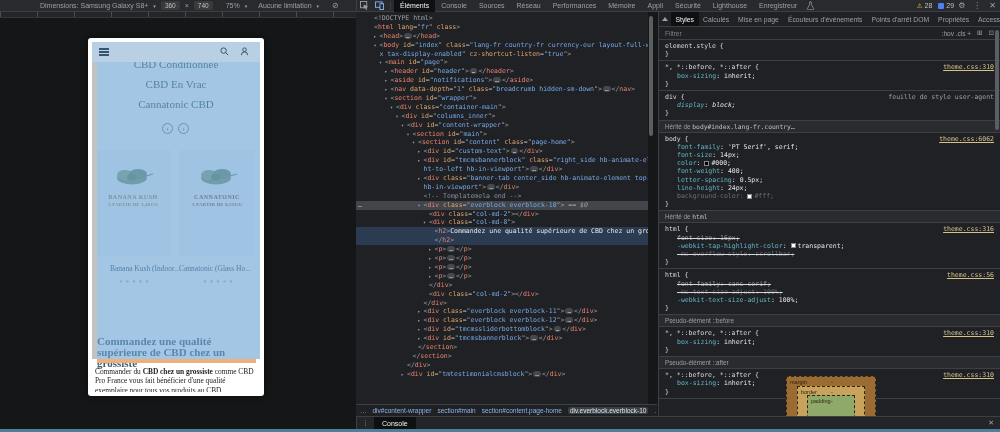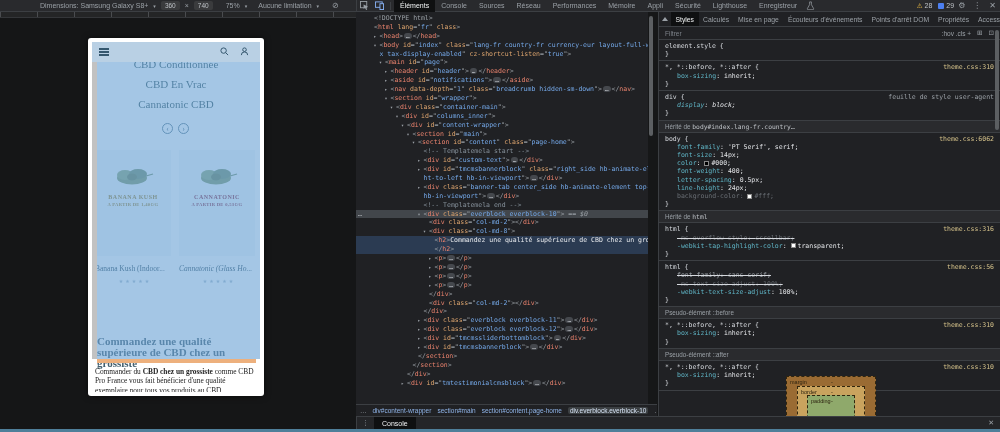--- a/index.html
+++ b/index.html
@@ -93,21 +93,21 @@
              border-bottom:4px solid #9aa0a6; margin:0 3px; flex:0 0 auto; }
   .filterrow { height:13px; border-bottom:1px solid #3c3f43; display:flex; align-items:center;
                font-size:6.5px; color:#7d838a; padding:0 6px; gap:6px; }
   .filterrow .ftog { color:#9aa0a6; }
   .s-sec { border-bottom:1px solid #3c3f43; padding:2px 6px 2px 6px;
            font:6.5px "DejaVu Sans Mono", monospace; line-height:8.2px; color:#d5d8dd; }
   .s-head { background:#2a2b2e; border-bottom:1px solid #3c3f43; padding:2px 6px;
             font-size:6.3px; font-family:"Liberation Sans", sans-serif; color:#9aa0a6; line-height:7px; }
   .s-head .mono { font-family:"DejaVu Sans Mono", monospace; color:#bdc1c6; }
   .ruleline { display:flex; }
-  .lnk { margin-left:auto; color:#d6c38b; }
+  .lnk { margin-left:auto; color:#d6c38b; text-decoration:underline; }
   .ua-note { margin-left:auto; color:#9aa0a6; }
   .propline { padding-left:12px; }
   .pn { color:#5fb4c5; } .pv { color:#e3e5e8; }
   .italic .pn, .italic .pv { font-style:italic; }
   .strike { text-decoration:line-through; }
   .strike .pn, .strike .pv { color:#9aa0a6; }
   .dim .pn, .dim .pv { color:#696e74; }
   .sw { display:inline-block; width:5px; height:5px; border:1px solid #8a8a8a; margin:0 2px 0 0;
         vertical-align:-0.5px; }
   .bm { position:absolute; left:127px; top:364px; width:90px; height:70px; background:#9a6b33;
@@ -210,30 +210,30 @@
         <div class="car-btn" style="left:70px;top:81px"><span>‹</span></div>
         <div class="car-btn" style="left:86px;top:81px"><span>›</span></div>
         <div id="m-products">
             <div class="pcard" style="left: 3px;"><svg class="bud" width="42" height="20" viewBox="0 0 42 20">
                 <ellipse cx="20" cy="12" rx="15" ry="6.5" fill="#7f9a6d"></ellipse>
                 <ellipse cx="13" cy="9" rx="8" ry="5" fill="#8da87a"></ellipse>
                 <ellipse cx="26" cy="8" rx="9" ry="5" fill="#74906b"></ellipse>
                 <ellipse cx="20" cy="11" rx="5" ry="3.5" fill="#697f58"></ellipse>
                 <line x1="34" y1="10" x2="41" y2="8" stroke="#74906b" stroke-width="1.2"></line>
               </svg><div class="ptitle" style="color:#a08433">BANANA KUSH</div><div class="pprice" style="color:#a08433">A PARTIR DE 1,40€/G</div></div>
-            <div class="pname" style="left: 3px;">Banana Kush (Indoor...</div>
+            <div class="pname" style="left: 18px;">Banana Kush (Indoor...</div>
             <div class="pstars" style="left: 3px;">★★★★★</div>
             <div class="pcard" style="left: 87px;"><svg class="bud" width="42" height="20" viewBox="0 0 42 20">
                 <ellipse cx="20" cy="12" rx="15" ry="6.5" fill="#7f9a6d"></ellipse>
                 <ellipse cx="13" cy="9" rx="8" ry="5" fill="#8da87a"></ellipse>
                 <ellipse cx="26" cy="8" rx="9" ry="5" fill="#74906b"></ellipse>
                 <ellipse cx="20" cy="11" rx="5" ry="3.5" fill="#697f58"></ellipse>
                 <line x1="34" y1="10" x2="41" y2="8" stroke="#74906b" stroke-width="1.2"></line>
               </svg><div class="ptitle" style="color:#8c2f45">CANNATONIC</div><div class="pprice" style="color:#8c2f45">A PARTIR DE 0,53€/G</div></div>
-            <div class="pname" style="left: 87px; font-style: italic;">Cannatonic (Glass Ho...</div>
+            <div class="pname" style="left: 87px;">Cannatonic (Glass Ho...</div>
             <div class="pstars" style="left: 87px;">★★★★★</div>
           </div>
         <h2 class="m-h2">Commandez une qualité supérieure de CBD chez un grossiste</h2>
         <div class="m-h2-margin"></div>
         <p class="m-para"><span>Commander du </span><b>CBD chez un grossiste</b><span> comme CBD Pro France vous fait bénéficier d'une qualité exemplaire pour tous vos produits au CBD.</span></p>
         <div class="hl-gutter"></div>
         <div class="hl-overlay"></div>
       </div>
     </div>
   </div>
@@ -247,21 +247,20 @@
       <div class="er" style="padding-left: 23px;"><span class="ar">▾</span><span class="tk-p">&lt;</span><span class="tk-g">main</span><span class="tk-a"> id</span><span class="tk-p">="</span><span class="tk-v">page</span><span class="tk-p">"&gt;</span></div>
       <div class="er" style="padding-left: 28.5px;"><span class="ar">▸</span><span class="tk-p">&lt;</span><span class="tk-g">header</span><span class="tk-a"> id</span><span class="tk-p">="</span><span class="tk-v">header</span><span class="tk-p">"&gt;</span><span class="tk-e">…</span><span class="tk-p">&lt;/</span><span class="tk-g">header</span><span class="tk-p">&gt;</span></div>
       <div class="er" style="padding-left: 28.5px;"><span class="ar">▸</span><span class="tk-p">&lt;</span><span class="tk-g">aside</span><span class="tk-a"> id</span><span class="tk-p">="</span><span class="tk-v">notifications</span><span class="tk-p">"&gt;</span><span class="tk-e">…</span><span class="tk-p">&lt;/</span><span class="tk-g">aside</span><span class="tk-p">&gt;</span></div>
       <div class="er" style="padding-left: 28.5px;"><span class="ar">▸</span><span class="tk-p">&lt;</span><span class="tk-g">nav</span><span class="tk-a"> data-depth</span><span class="tk-p">="</span><span class="tk-v">1</span><span class="tk-p">"</span><span class="tk-a"> class</span><span class="tk-p">="</span><span class="tk-v">breadcrumb hidden-sm-down</span><span class="tk-p">"&gt;</span><span class="tk-e">…</span><span class="tk-p">&lt;/</span><span class="tk-g">nav</span><span class="tk-p">&gt;</span></div>
       <div class="er" style="padding-left: 28.5px;"><span class="ar">▾</span><span class="tk-p">&lt;</span><span class="tk-g">section</span><span class="tk-a"> id</span><span class="tk-p">="</span><span class="tk-v">wrapper</span><span class="tk-p">"&gt;</span></div>
       <div class="er" style="padding-left: 34px;"><span class="ar">▾</span><span class="tk-p">&lt;</span><span class="tk-g">div</span><span class="tk-a"> class</span><span class="tk-p">="</span><span class="tk-v">container-main</span><span class="tk-p">"&gt;</span></div>
       <div class="er" style="padding-left: 39.5px;"><span class="ar">▾</span><span class="tk-p">&lt;</span><span class="tk-g">div</span><span class="tk-a"> id</span><span class="tk-p">="</span><span class="tk-v">columns_inner</span><span class="tk-p">"&gt;</span></div>
       <div class="er" style="padding-left: 45px;"><span class="ar">▾</span><span class="tk-p">&lt;</span><span class="tk-g">div</span><span class="tk-a"> id</span><span class="tk-p">="</span><span class="tk-v">content-wrapper</span><span class="tk-p">"&gt;</span></div>
       <div class="er" style="padding-left: 50.5px;"><span class="ar">▾</span><span class="tk-p">&lt;</span><span class="tk-g">section</span><span class="tk-a"> id</span><span class="tk-p">="</span><span class="tk-v">main</span><span class="tk-p">"&gt;</span></div>
       <div class="er" style="padding-left: 56px;"><span class="ar">▾</span><span class="tk-p">&lt;</span><span class="tk-g">section</span><span class="tk-a"> id</span><span class="tk-p">="</span><span class="tk-v">content</span><span class="tk-p">"</span><span class="tk-a"> class</span><span class="tk-p">="</span><span class="tk-v">page-home</span><span class="tk-p">"&gt;</span></div>
-      <div class="er" style="padding-left: 61.5px;"><span class="ar"></span><span class="tk-c">&lt;!-- Templatemela start --&gt;</span></div>
       <div class="er" style="padding-left: 61.5px;"><span class="ar">▸</span><span class="tk-p">&lt;</span><span class="tk-g">div</span><span class="tk-a"> id</span><span class="tk-p">="</span><span class="tk-v">custom-text</span><span class="tk-p">"&gt;</span><span class="tk-e">…</span><span class="tk-p">&lt;/</span><span class="tk-g">div</span><span class="tk-p">&gt;</span></div>
       <div class="er" style="padding-left: 61.5px;"><span class="ar">▸</span><span class="tk-p">&lt;</span><span class="tk-g">div</span><span class="tk-a"> id</span><span class="tk-p">="</span><span class="tk-v">tmcmsbannerblock</span><span class="tk-p">"</span><span class="tk-a"> class</span><span class="tk-p">="</span><span class="tk-v">right_side hb-animate-element rig</span></div>
       <div class="er" style="padding-left: 61.5px;"><span class="ar"></span><span class="tk-v">ht-to-left hb-in-viewport</span><span class="tk-p">"&gt;</span><span class="tk-e">…</span><span class="tk-p">&lt;/</span><span class="tk-g">div</span><span class="tk-p">&gt;</span></div>
       <div class="er" style="padding-left: 61.5px;"><span class="ar">▸</span><span class="tk-p">&lt;</span><span class="tk-g">div</span><span class="tk-a"> class</span><span class="tk-p">="</span><span class="tk-v">banner-tab center_side hb-animate-element top-to-bottom</span></div>
       <div class="er" style="padding-left: 61.5px;"><span class="ar"></span><span class="tk-v">hb-in-viewport</span><span class="tk-p">"&gt;</span><span class="tk-e">…</span><span class="tk-p">&lt;/</span><span class="tk-g">div</span><span class="tk-p">&gt;</span></div>
       <div class="er" style="padding-left: 61.5px;"><span class="ar"></span><span class="tk-c">&lt;!-- Templatemela end --&gt;</span></div>
       <div class="er sel" style="padding-left: 61.5px;"><span class="gut">…</span><span class="ar">▾</span><span class="tk-p">&lt;</span><span class="tk-g">div</span><span class="tk-a"> class</span><span class="tk-p">="</span><span class="tk-v">everblock everblock-10</span><span class="tk-p">"&gt;</span><span class="tk-d"> == $0</span></div>
       <div class="er" style="padding-left: 67px;"><span class="ar"></span><span class="tk-p">&lt;</span><span class="tk-g">div</span><span class="tk-a"> class</span><span class="tk-p">="</span><span class="tk-v">col-md-2</span><span class="tk-p">"&gt;&lt;/</span><span class="tk-g">div</span><span class="tk-p">&gt;</span></div>
       <div class="er" style="padding-left: 67px;"><span class="ar">▾</span><span class="tk-p">&lt;</span><span class="tk-g">div</span><span class="tk-a"> class</span><span class="tk-p">="</span><span class="tk-v">col-md-8</span><span class="tk-p">"&gt;</span></div>
       <div class="er hov" style="padding-left: 72.5px;"><span class="ar"></span><span class="tk-p">&lt;</span><span class="tk-g">h2</span><span class="tk-p">&gt;</span><span class="tk-x">Commandez une qualité supérieure de CBD chez un grossiste</span></div>
@@ -350,22 +349,23 @@
           <div class="propline"><span class="pn">line-height</span><span class="pv">: <span>24px</span>;</span></div>
           <div class="propline dim"><span class="pn">background-color</span><span class="pv">: <span class="sw" style="background:#ffffff"></span><span>#fff</span>;</span></div>
           <div>}</div>
         </div>
         <div class="s-head"><span>Hérité de </span><span class="mono">html</span></div>
         <div class="s-sec">
           <div class="ruleline">
             <span>html {</span>
             <span class="lnk">theme.css:316</span>
           </div>
+          <div class="propline strike"><span class="pn">font-size</span><span class="pv">: <span>16px</span>;</span></div>
+          <div class="propline"><span class="pn">-webkit-tap-highlight-color</span><span class="pv">: <span class="sw" style="background:#ffffff"></span><span>transparent</span>;</span></div>
           <div class="propline strike dim"><span class="pn">-ms-overflow-style</span><span class="pv">: <span>scrollbar</span>;</span></div>
-          <div class="propline"><span class="pn">-webkit-tap-highlight-color</span><span class="pv">: <span class="sw" style="background:#ffffff"></span><span>transparent</span>;</span></div>
           <div>}</div>
         </div>
         <div class="s-sec">
           <div class="ruleline">
             <span>html {</span>
             <span class="lnk">theme.css:56</span>
           </div>
           <div class="propline strike"><span class="pn">font-family</span><span class="pv">: <span>sans-serif</span>;</span></div>
           <div class="propline strike dim"><span class="pn">-ms-text-size-adjust</span><span class="pv">: <span>100%</span>;</span></div>
           <div class="propline"><span class="pn">-webkit-text-size-adjust</span><span class="pv">: <span>100%</span>;</span></div>

